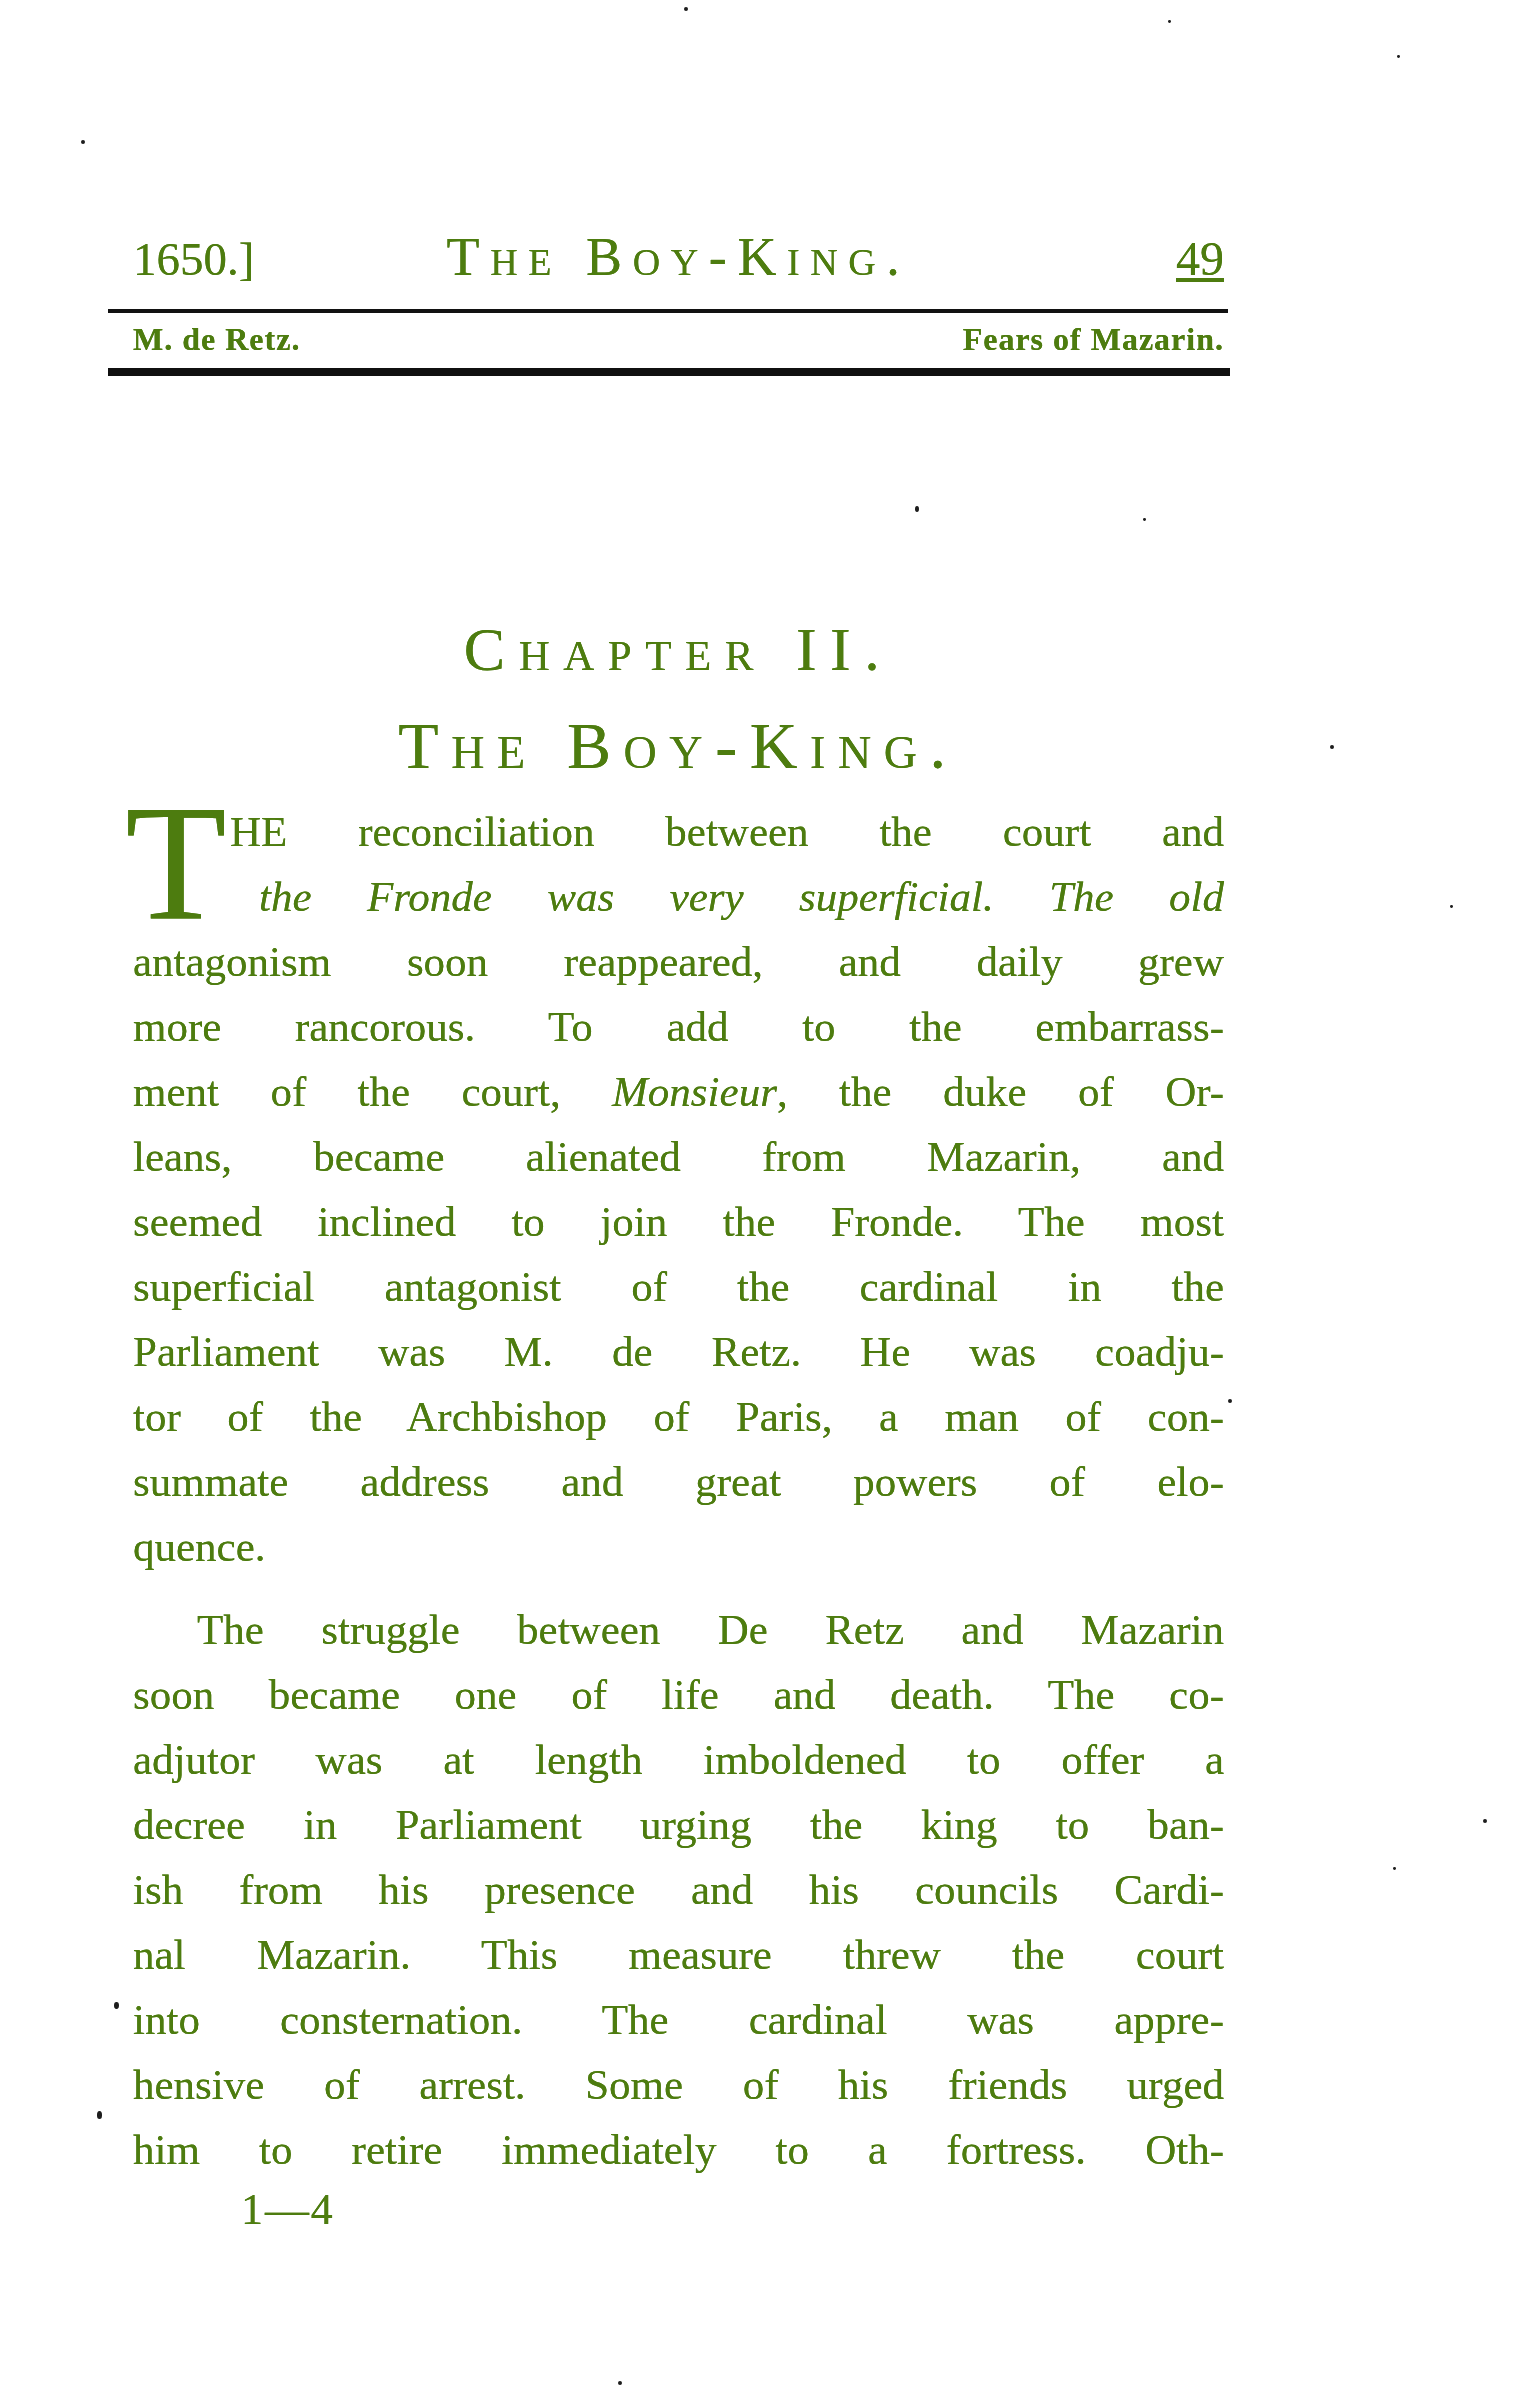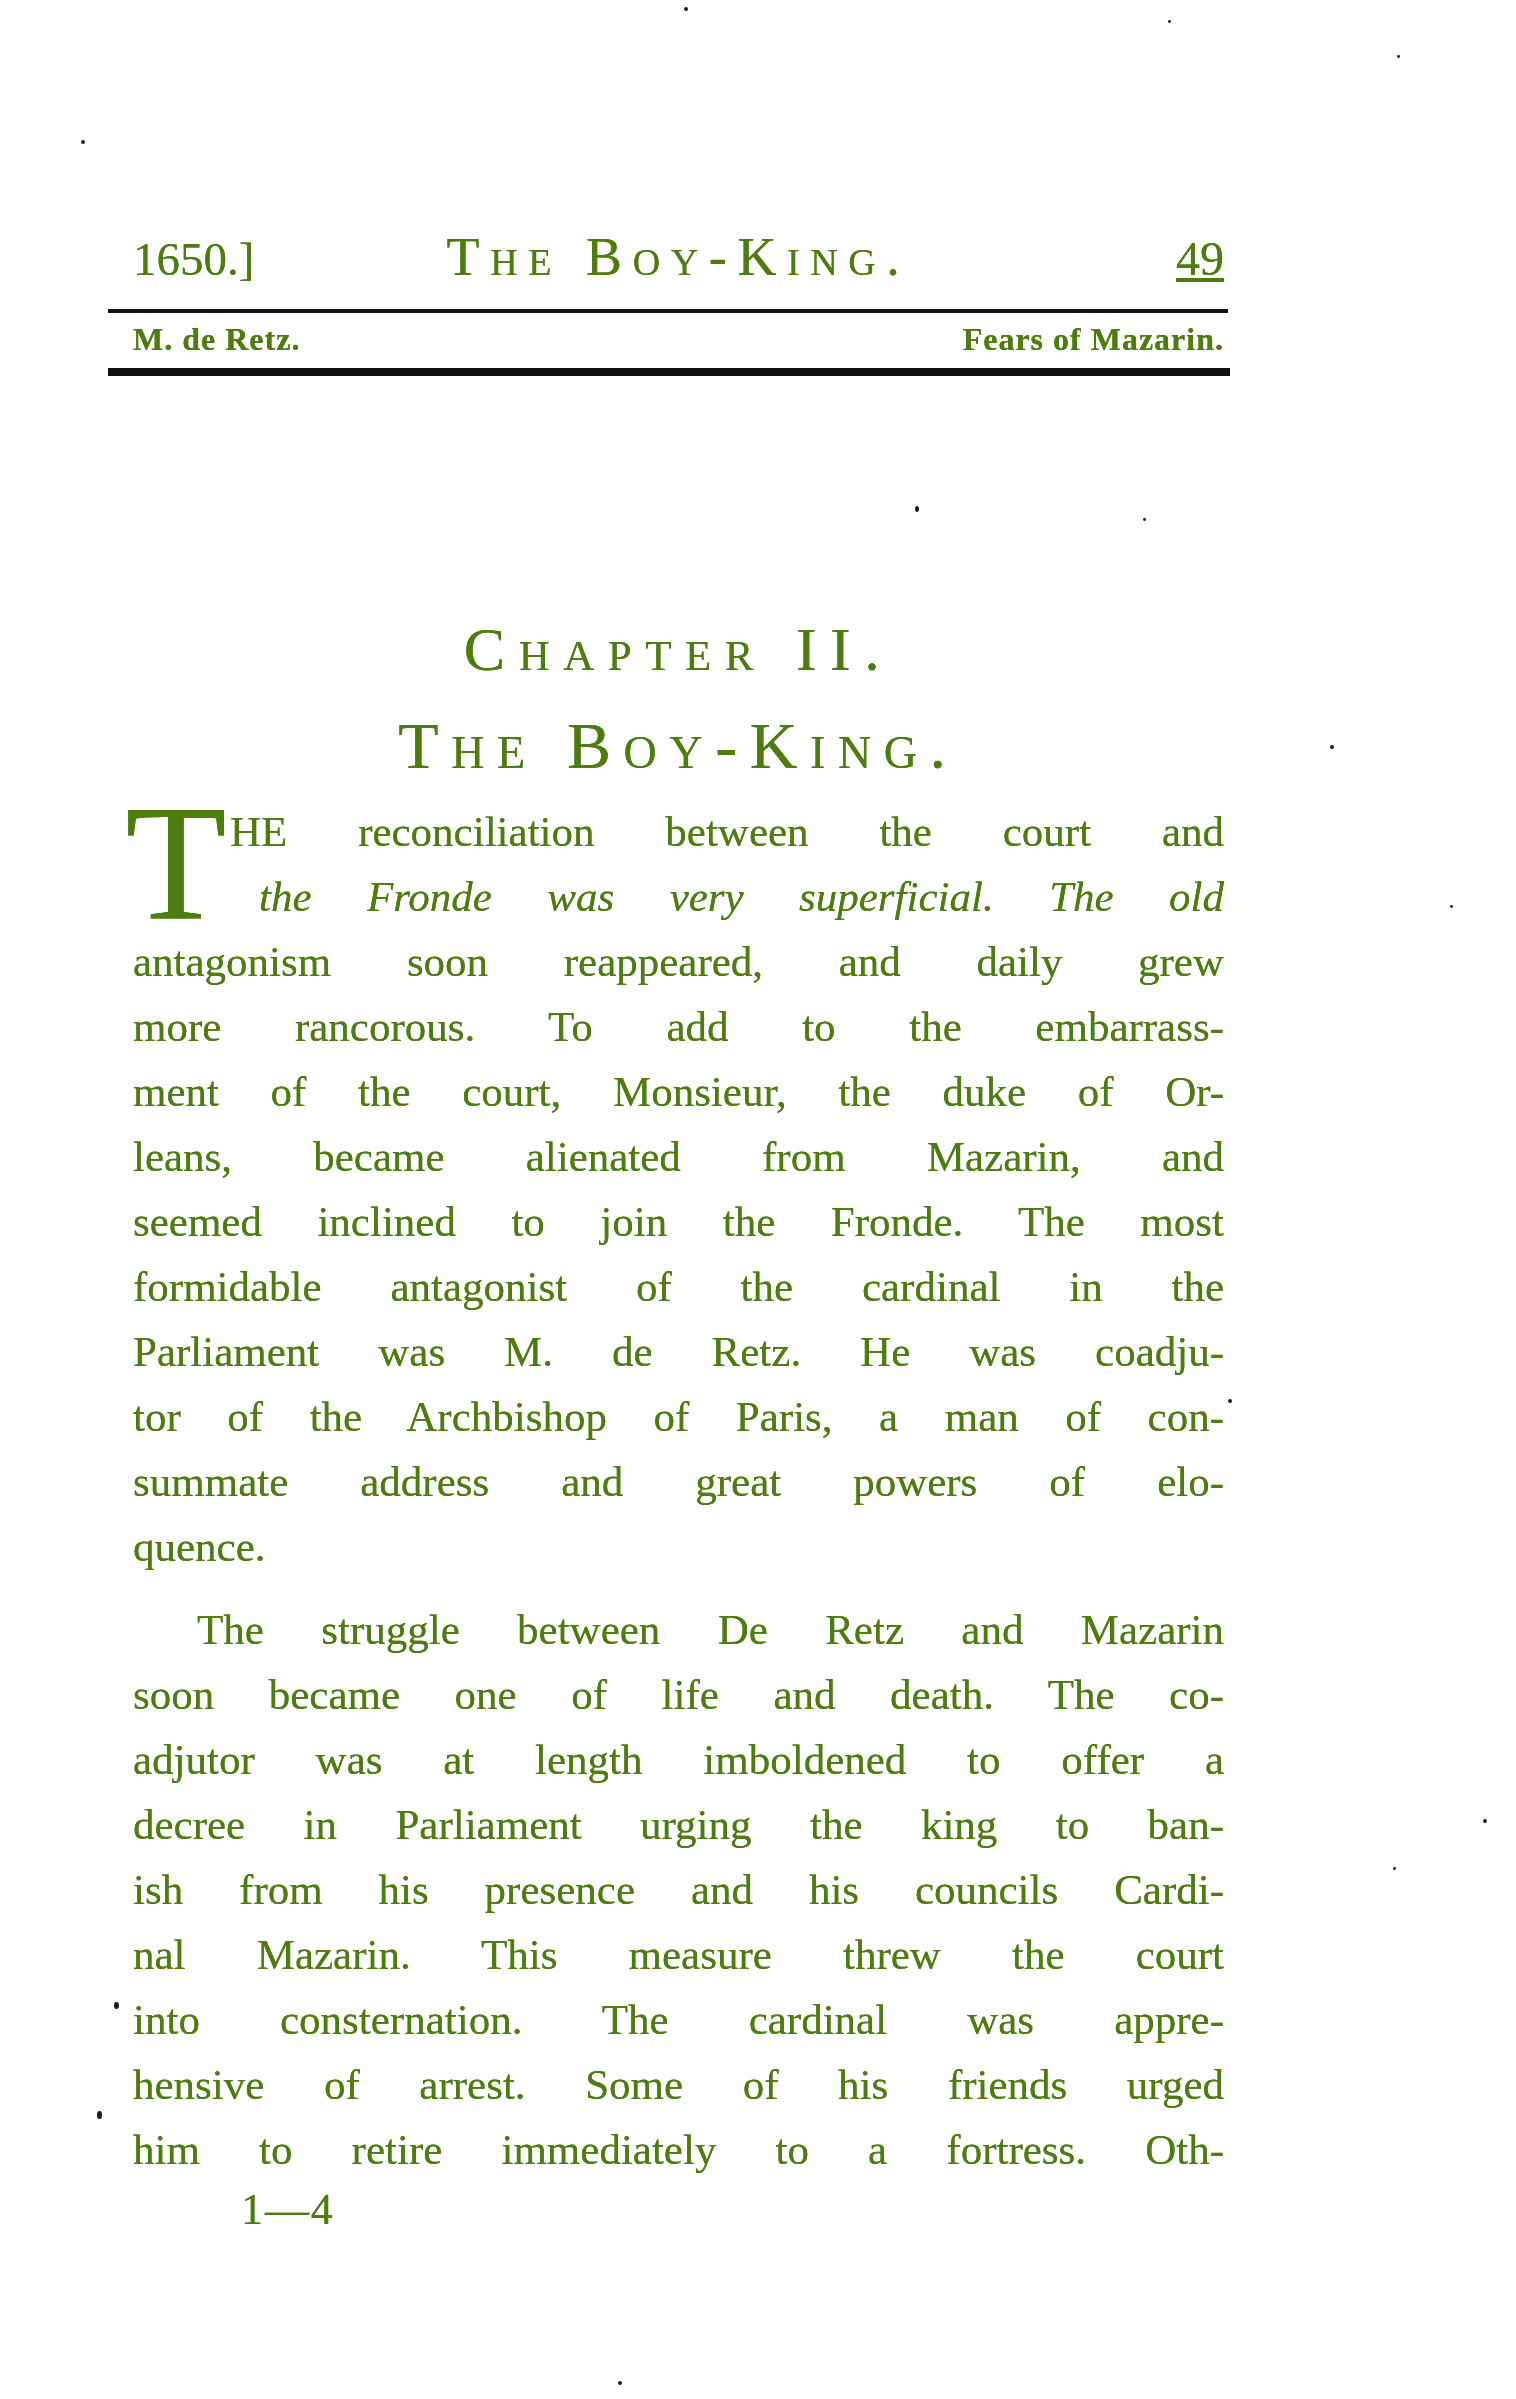--- a/index.html
+++ b/index.html
@@ -48,21 +48,21 @@
   .bl{text-align:justify;text-align-last:justify;height:65px;}
   .bl.last{text-align-last:left;}
   .dropcap{
     position:absolute;left:-7.7px;top:-3.9px;
     font-size:166px;line-height:135px;
   }
   .para1 .l1{padding-left:97px;}
   .para1 .l2{padding-left:126px;font-style:italic;}
   .para2{margin-top:18.3px;}
   .para2 .l1{padding-left:64px;}
-  .mon{}
+  .mon{font-style:italic;}
   
   .signature{position:absolute;top:2184px;left:241px;font-size:44px;letter-spacing:1.9px;}
   
   .speck{position:absolute;background:#1d1d1d;border-radius:50%;}
 </style>
 </head>
 <body>
 
 <div class="page">
 
@@ -88,21 +88,21 @@
 
     <div class="para para1">
       <span class="dropcap">T</span>
       <div class="bl l1">HE reconciliation between the court and</div>
       <div class="bl l2">the Fronde was very superficial.  The old</div>
       <div class="bl">antagonism soon reappeared, and daily grew</div>
       <div class="bl">more rancorous.  To add to the embarrass-</div>
       <div class="bl"><span>ment of the court, </span><span class="mon">Monsieur</span><span>, the duke of Or-</span></div>
       <div class="bl">leans, became alienated from Mazarin, and</div>
       <div class="bl">seemed inclined to join the Fronde.  The most</div>
-      <div class="bl">formidable antagonist of the cardinal in the</div>
+      <div class="bl">superficial antagonist of the cardinal in the</div>
       <div class="bl">Parliament was M. de Retz.  He was coadju-</div>
       <div class="bl">tor of the Archbishop of Paris, a man of con-</div>
       <div class="bl">summate address and great powers of elo-</div>
       <div class="bl last">quence.</div>
     </div>
 
     <div class="para para2">
       <div class="bl l1">The struggle between De Retz and Mazarin</div>
       <div class="bl">soon became one of life and death.  The co-</div>
       <div class="bl">adjutor was at length imboldened to offer a</div>

